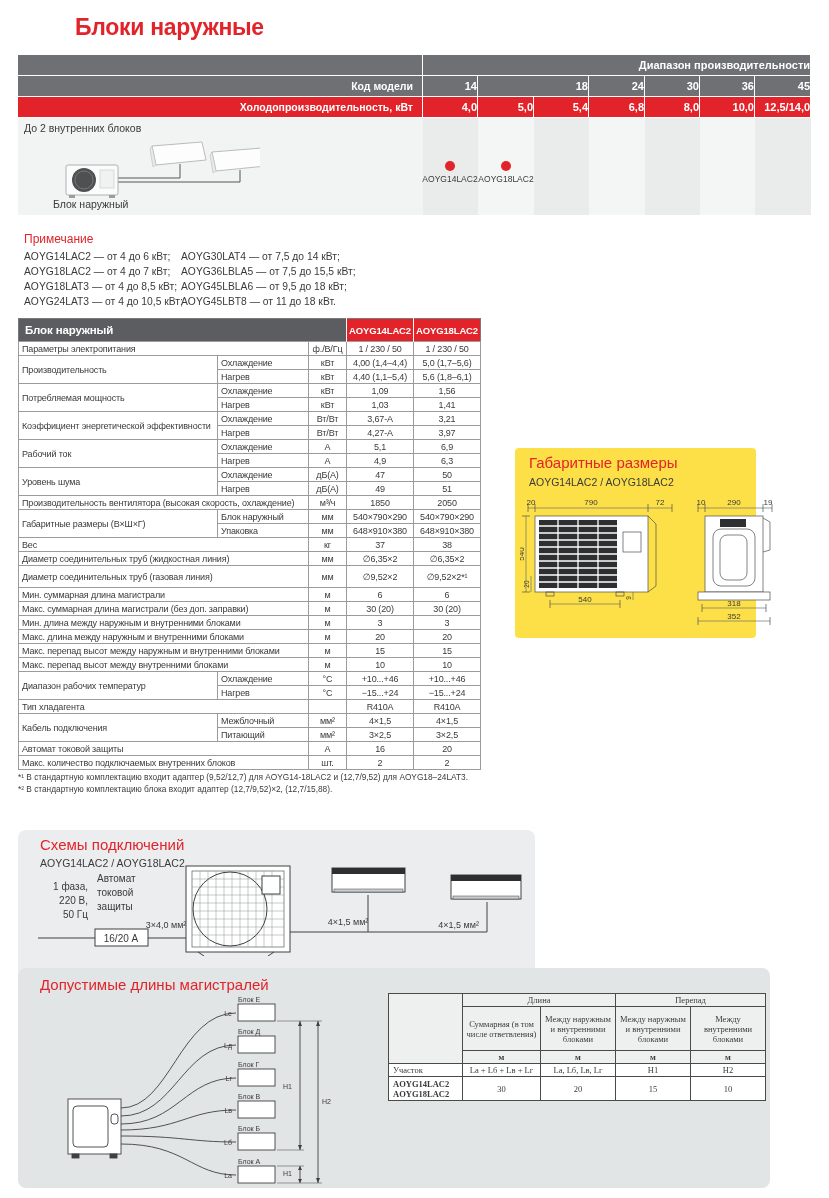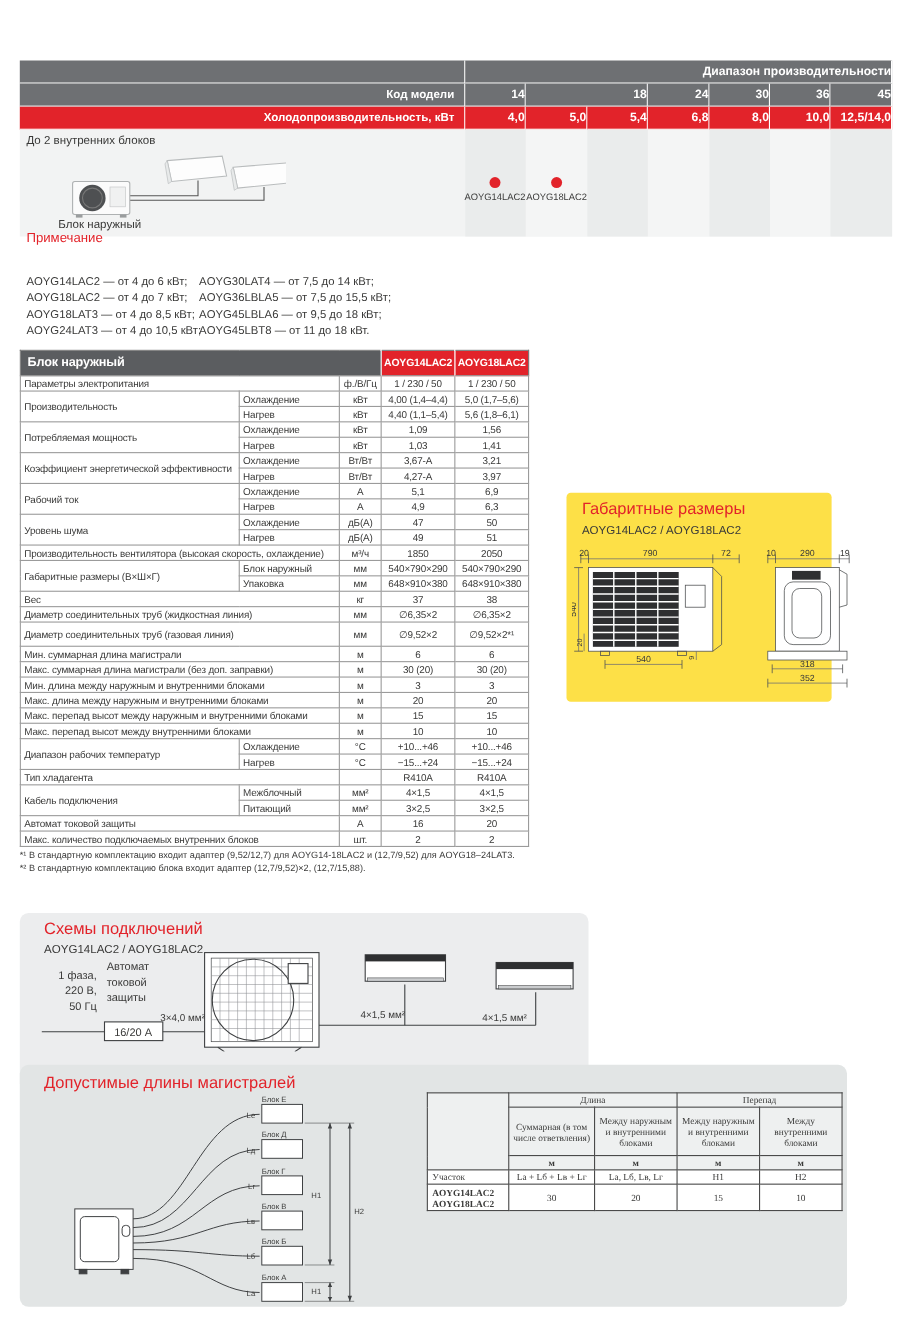--- a/index.html
+++ b/index.html
@@ -18,21 +18,21 @@
   
   .units-band{left:18px;top:118px;width:793px;height:97px;background:#f2f3f3;}
   .stripe{position:absolute;top:0;height:97px;}
   .stripe.dark{background:#eaecec;}
   .stripe.light{background:#f4f5f5;}
   .band-label{left:6px;top:4px;font-size:10.5px;color:#3a3a39;}
   .band-caption{left:35px;top:80px;font-size:10.5px;color:#3a3a39;}
   .dot{position:absolute;width:10px;height:10px;border-radius:50%;background:#e2232a;top:43px;}
   .dot-label{position:absolute;top:56px;width:64px;text-align:center;font-size:8.5px;color:#3a3a39;}
   
-  .note-title{left:24px;top:209px;font-size:12px;color:#e2232a;}
+  .note-title{left:24px;top:232px;font-size:12px;color:#e2232a;}
   .note-intro{left:24px;top:236px;font-size:10.3px;}
   .note-col{top:249px;font-size:10.3px;line-height:15px;}
   
   .spec{left:18px;top:318px;width:462px;border-collapse:collapse;table-layout:fixed;
         font-size:9px;letter-spacing:-0.15px;}
   .spec th{height:22px;padding:0;}
   .spec th.hdark{background:#5b5d60;color:#fff;text-align:left;font-size:11.5px;padding-left:6px;}
   .spec th.hred{background:#e2232a;color:#fff;font-size:9.5px;border-left:1px solid #fff;}
   .spec td{border:1px solid #9b9b9b;height:13px;padding:0 3px;vertical-align:middle;color:#3a3a39;}
   .spec tr.tall td{height:21px;}
@@ -54,20 +54,21 @@
   .len-table td.left{text-align:left;padding-left:4px;}
   .len-table{border:1.5px solid #2e2e2e;font-family:Liberation Serif, serif;}
   .len-table td.bold{font-weight:bold;}
   svg text{font-family:"Liberation Sans",sans-serif;fill:#3a3a39;}
 </style>
 </head>
 <body>
 
 <div class="page">
 
+  <div class="abs page-title">Блоки наружные</div>
 
   <table class="abs top-table">
     <colgroup>
         <col style="width:405px">
         <col style="width:55px">
         <col style="width:56px">
         <col style="width:55px">
         <col style="width:56px">
         <col style="width:55px">
         <col style="width:55px">

